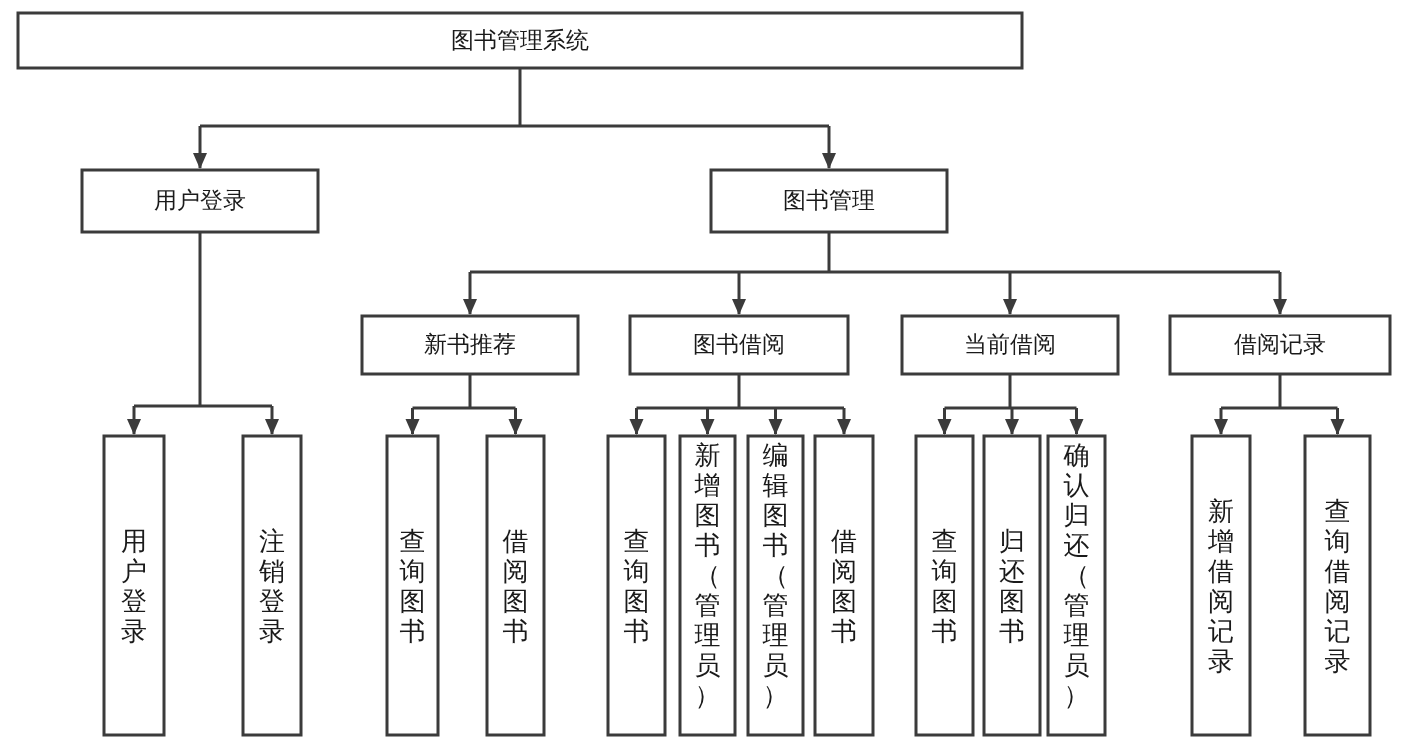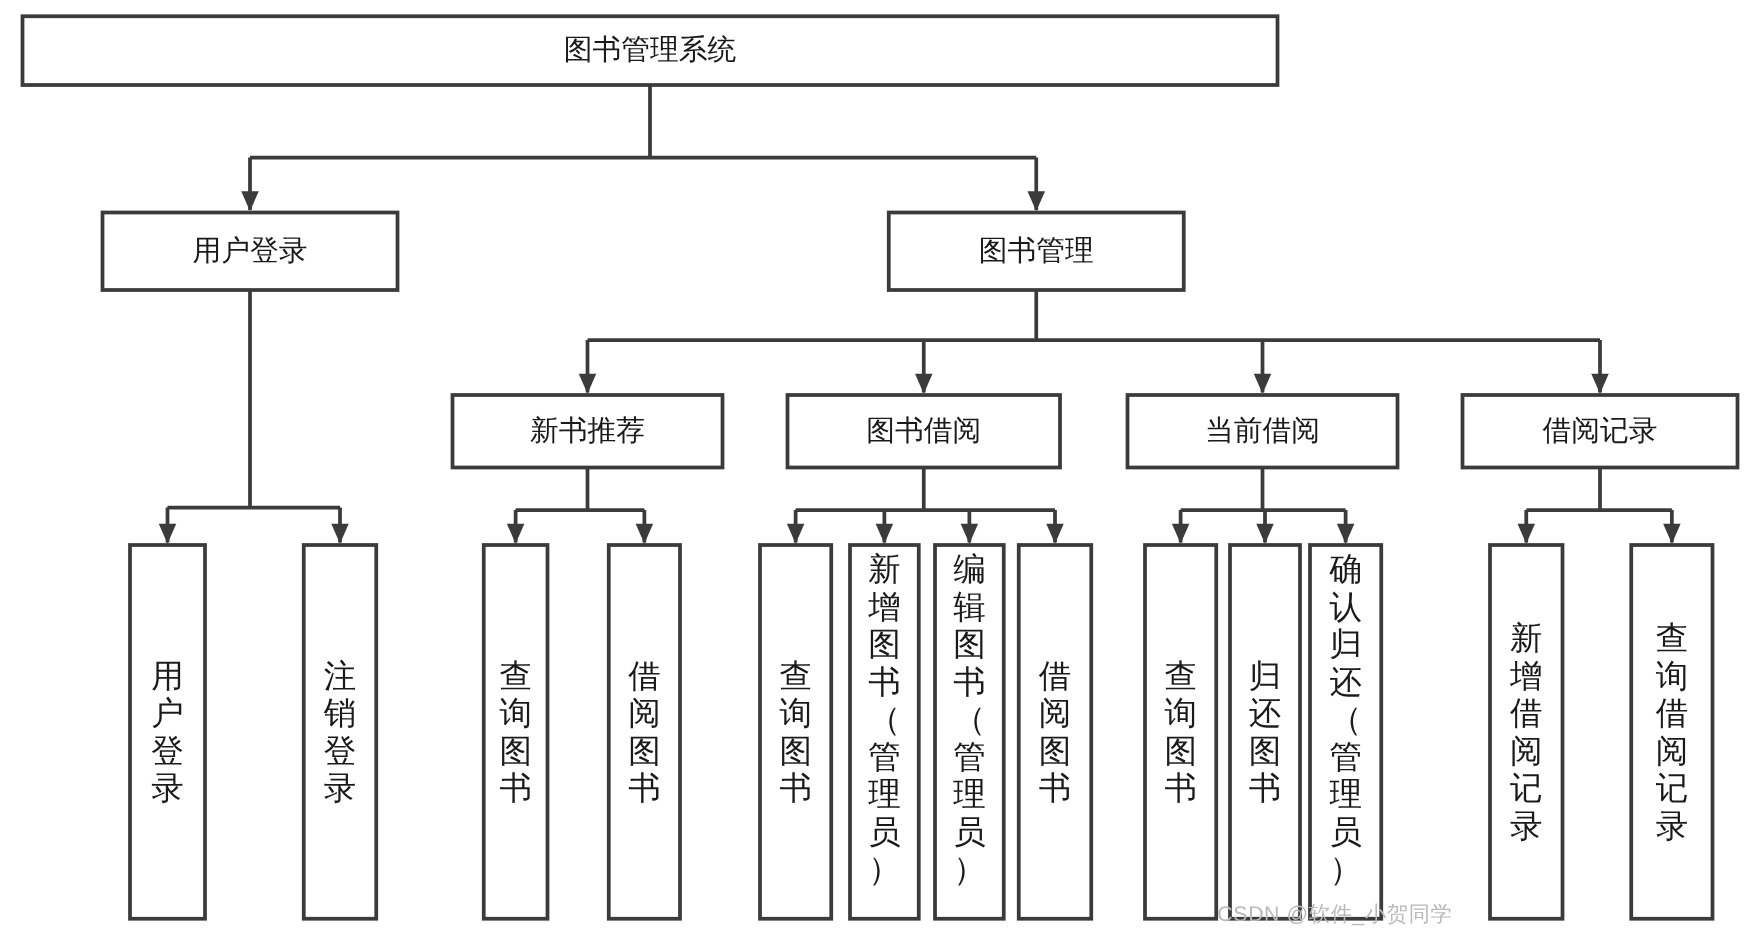--- a/index.html
+++ b/index.html
@@ -11,20 +11,21 @@
     width: 1405px;
     height: 747px;
     font-family: "Liberation Sans", sans-serif;
     overflow: hidden;
   }
   #diagram-root {
     position: relative;
     width: 1172px;
     height: 747px;
     background: #ffffff;
+    padding-left: 37px;
   }
   svg#tree-svg {
     position: absolute;
     left: 0;
     top: 0;
     width: 1405px;
     height: 747px;
     display: block;
   }
   .node-box {
@@ -289,14 +290,13 @@
           <text x="1337.5" y="519.5" class="vchar">查</text>
           <text x="1337.5" y="549.5" class="vchar">询</text>
           <text x="1337.5" y="579.5" class="vchar">借</text>
           <text x="1337.5" y="609.5" class="vchar">阅</text>
           <text x="1337.5" y="639.5" class="vchar">记</text>
           <text x="1337.5" y="669.5" class="vchar">录</text>
         </g>
       </g>
   </svg>
 
-  <div class="watermark">CSDN @软件_小贺同学</div>
 </div>
 
 </body></html>

